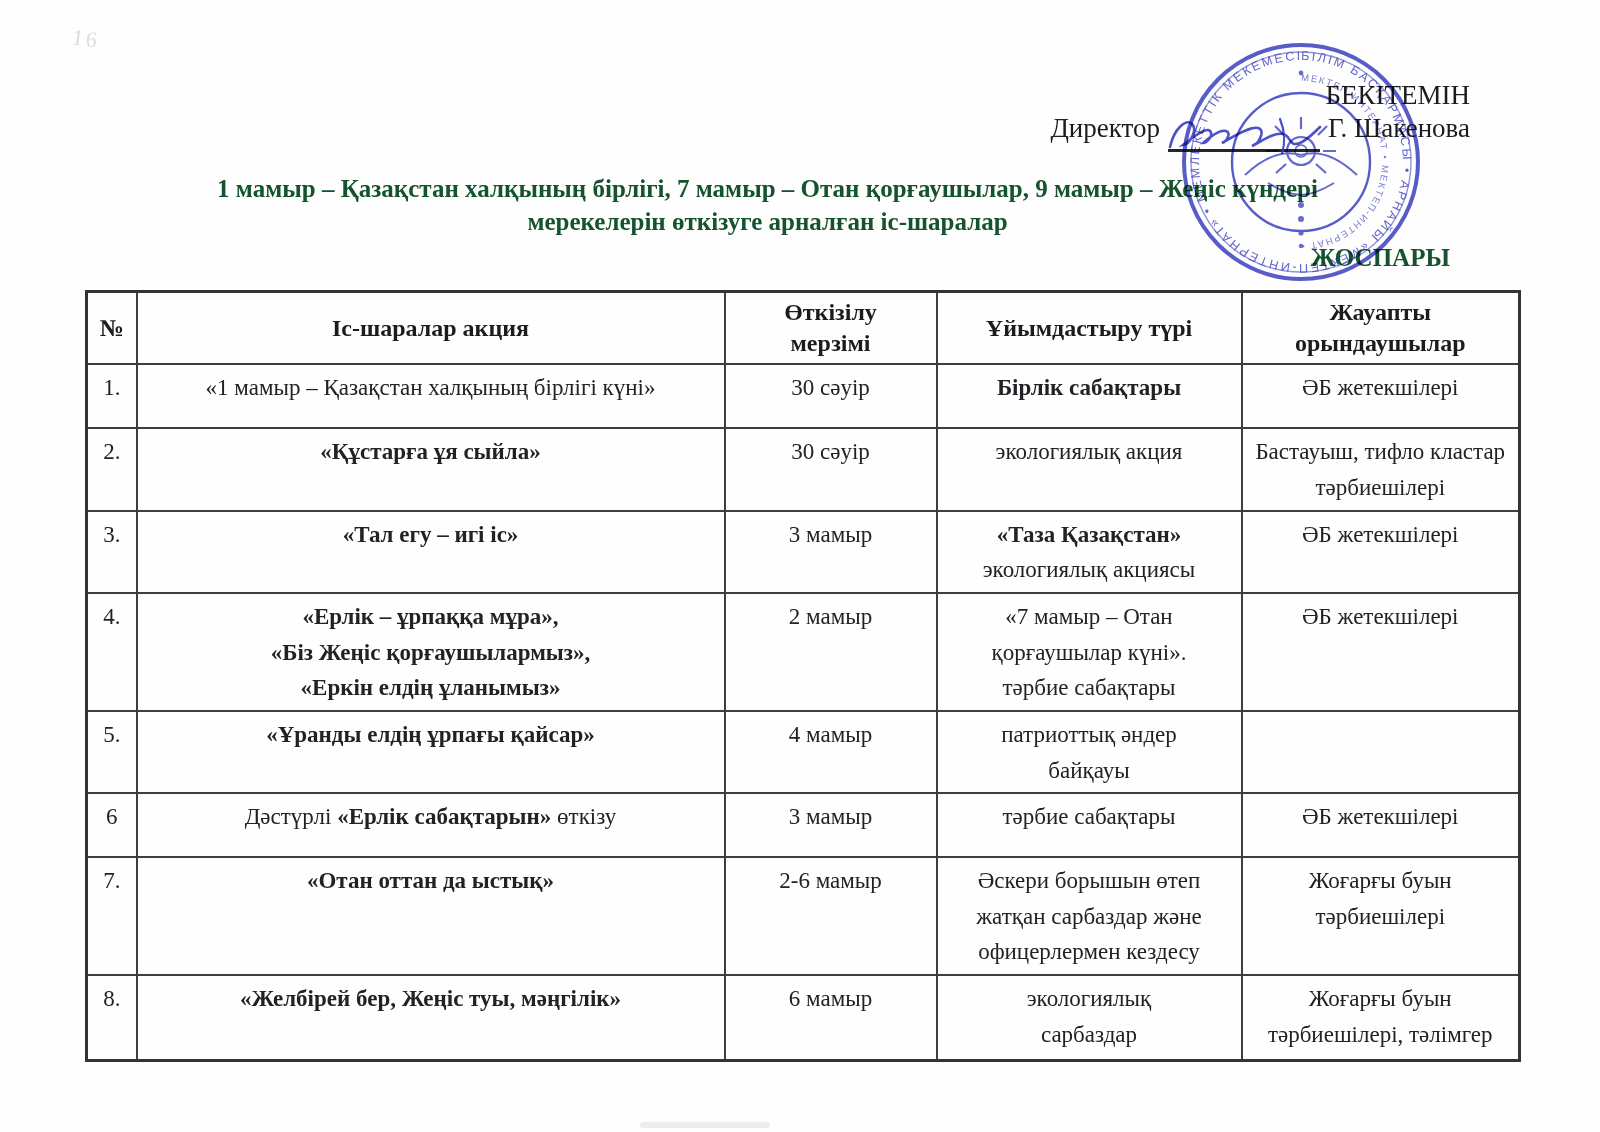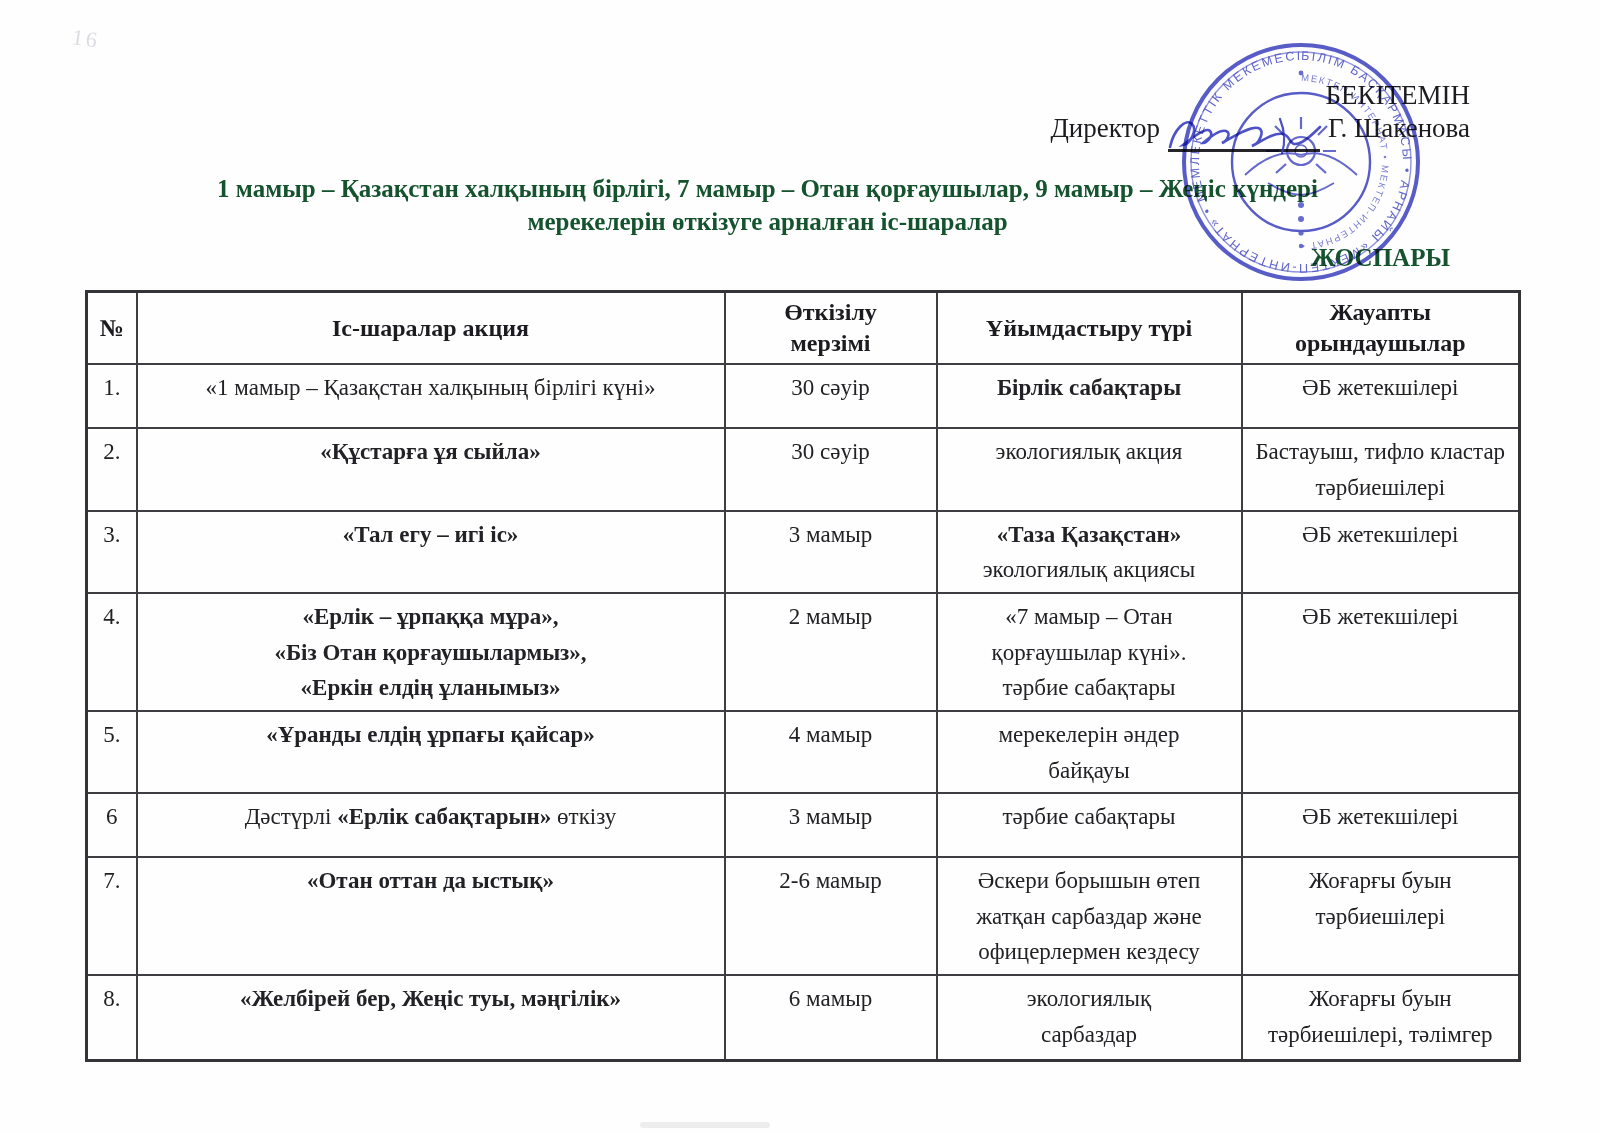--- a/index.html
+++ b/index.html
@@ -185,30 +185,30 @@
         </tr>
         <tr style="height: 77px;">
           <td class="cell-num"><span>3.</span></td>
           <td class="cell-name"><b>«Тал егу – игі іс»</b></td>
           <td class="cell-date"><span>3 мамыр</span></td>
           <td class="cell-type"><b>«Таза Қазақстан»</b><br><span>экологиялық акциясы</span></td>
           <td class="cell-resp"><span>ӘБ жетекшілері</span></td>
         </tr>
         <tr style="height: 88px;">
           <td class="cell-num"><span>4.</span></td>
-          <td class="cell-name"><b>«Ерлік – ұрпаққа мұра»,</b><br><b>«Біз Отан қорғаушылармыз»,</b><br><b>«Еркін елдің ұланымыз»</b></td>
+          <td class="cell-name"><b>«Ерлік – ұрпаққа мұра»,</b><br><b>«Біз Жеңіс қорғаушылармыз»,</b><br><b>«Еркін елдің ұланымыз»</b></td>
           <td class="cell-date"><span>2 мамыр</span></td>
           <td class="cell-type"><span>«7 мамыр – Отан</span><br><span>қорғаушылар күні».</span><br><span>тәрбие сабақтары</span></td>
           <td class="cell-resp"><span>ӘБ жетекшілері</span></td>
         </tr>
         <tr style="height: 78px;">
           <td class="cell-num"><span>5.</span></td>
           <td class="cell-name"><b>«Ұранды елдің ұрпағы қайсар»</b></td>
           <td class="cell-date"><span>4 мамыр</span></td>
-          <td class="cell-type"><span>мерекелерін әндер</span><br><span>байқауы</span></td>
+          <td class="cell-type"><span>патриоттық әндер</span><br><span>байқауы</span></td>
           <td class="cell-resp"></td>
         </tr>
         <tr style="height: 64px;">
           <td class="cell-num"><span>6</span></td>
           <td class="cell-name"><span>Дәстүрлі </span><b>«Ерлік сабақтарын»</b><span> өткізу</span></td>
           <td class="cell-date"><span>3 мамыр</span></td>
           <td class="cell-type"><span>тәрбие сабақтары</span></td>
           <td class="cell-resp"><span>ӘБ жетекшілері</span></td>
         </tr>
         <tr style="height: 91px;">

